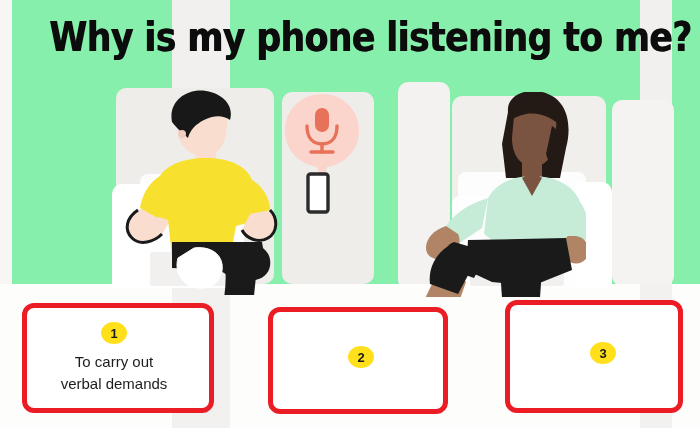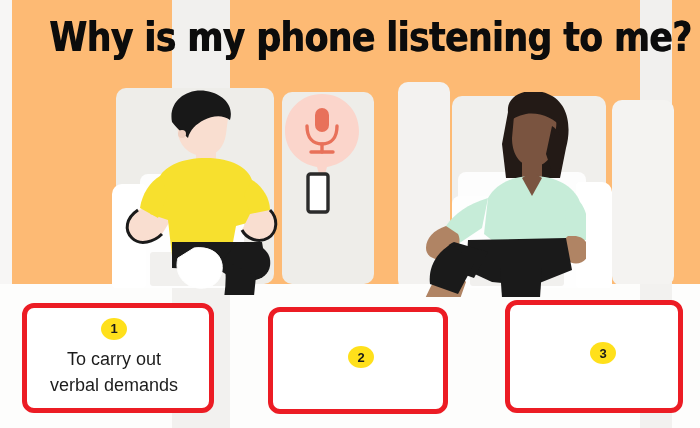--- a/index.html
+++ b/index.html
@@ -5,21 +5,21 @@
   html, body {
     margin: 0;
     padding: 0;
     background: #ffffff;
   }
   #canvas {
     position: relative;
     width: 700px;
     height: 428px;
     overflow: hidden;
-    background: #fdba74;
+    background: #86efac;
     font-family: "Liberation Sans", sans-serif;
   }
 
   
   .band {
     position: absolute;
     background: #f1f0ee;
   }
   .band-a { left: 172px; top: 0; width: 58px; height: 428px; }
   .band-b { left: 640px; top: 0; width: 32px; height: 428px; }
@@ -121,21 +121,21 @@
     align-items: center;
     justify-content: center;
     margin-bottom: 7px;
   }
   .b1-badge { margin-left: -8px; }
   .b2-badge { margin-left: 6px; }
   .b3-badge { margin-left: 18px; }
 
   .box-text {
     font-family: "Liberation Sans", sans-serif;
-    font-size: 18px;
+    font-size: 15px;
     line-height: 1.42;
     color: #1c1c1c;
     text-align: center;
     white-space: pre-line;
   }
   .b1-text { margin-left: -8px; }
   .b3-text { margin-left: 2px; }
 </style>
 </head>
 <body>

